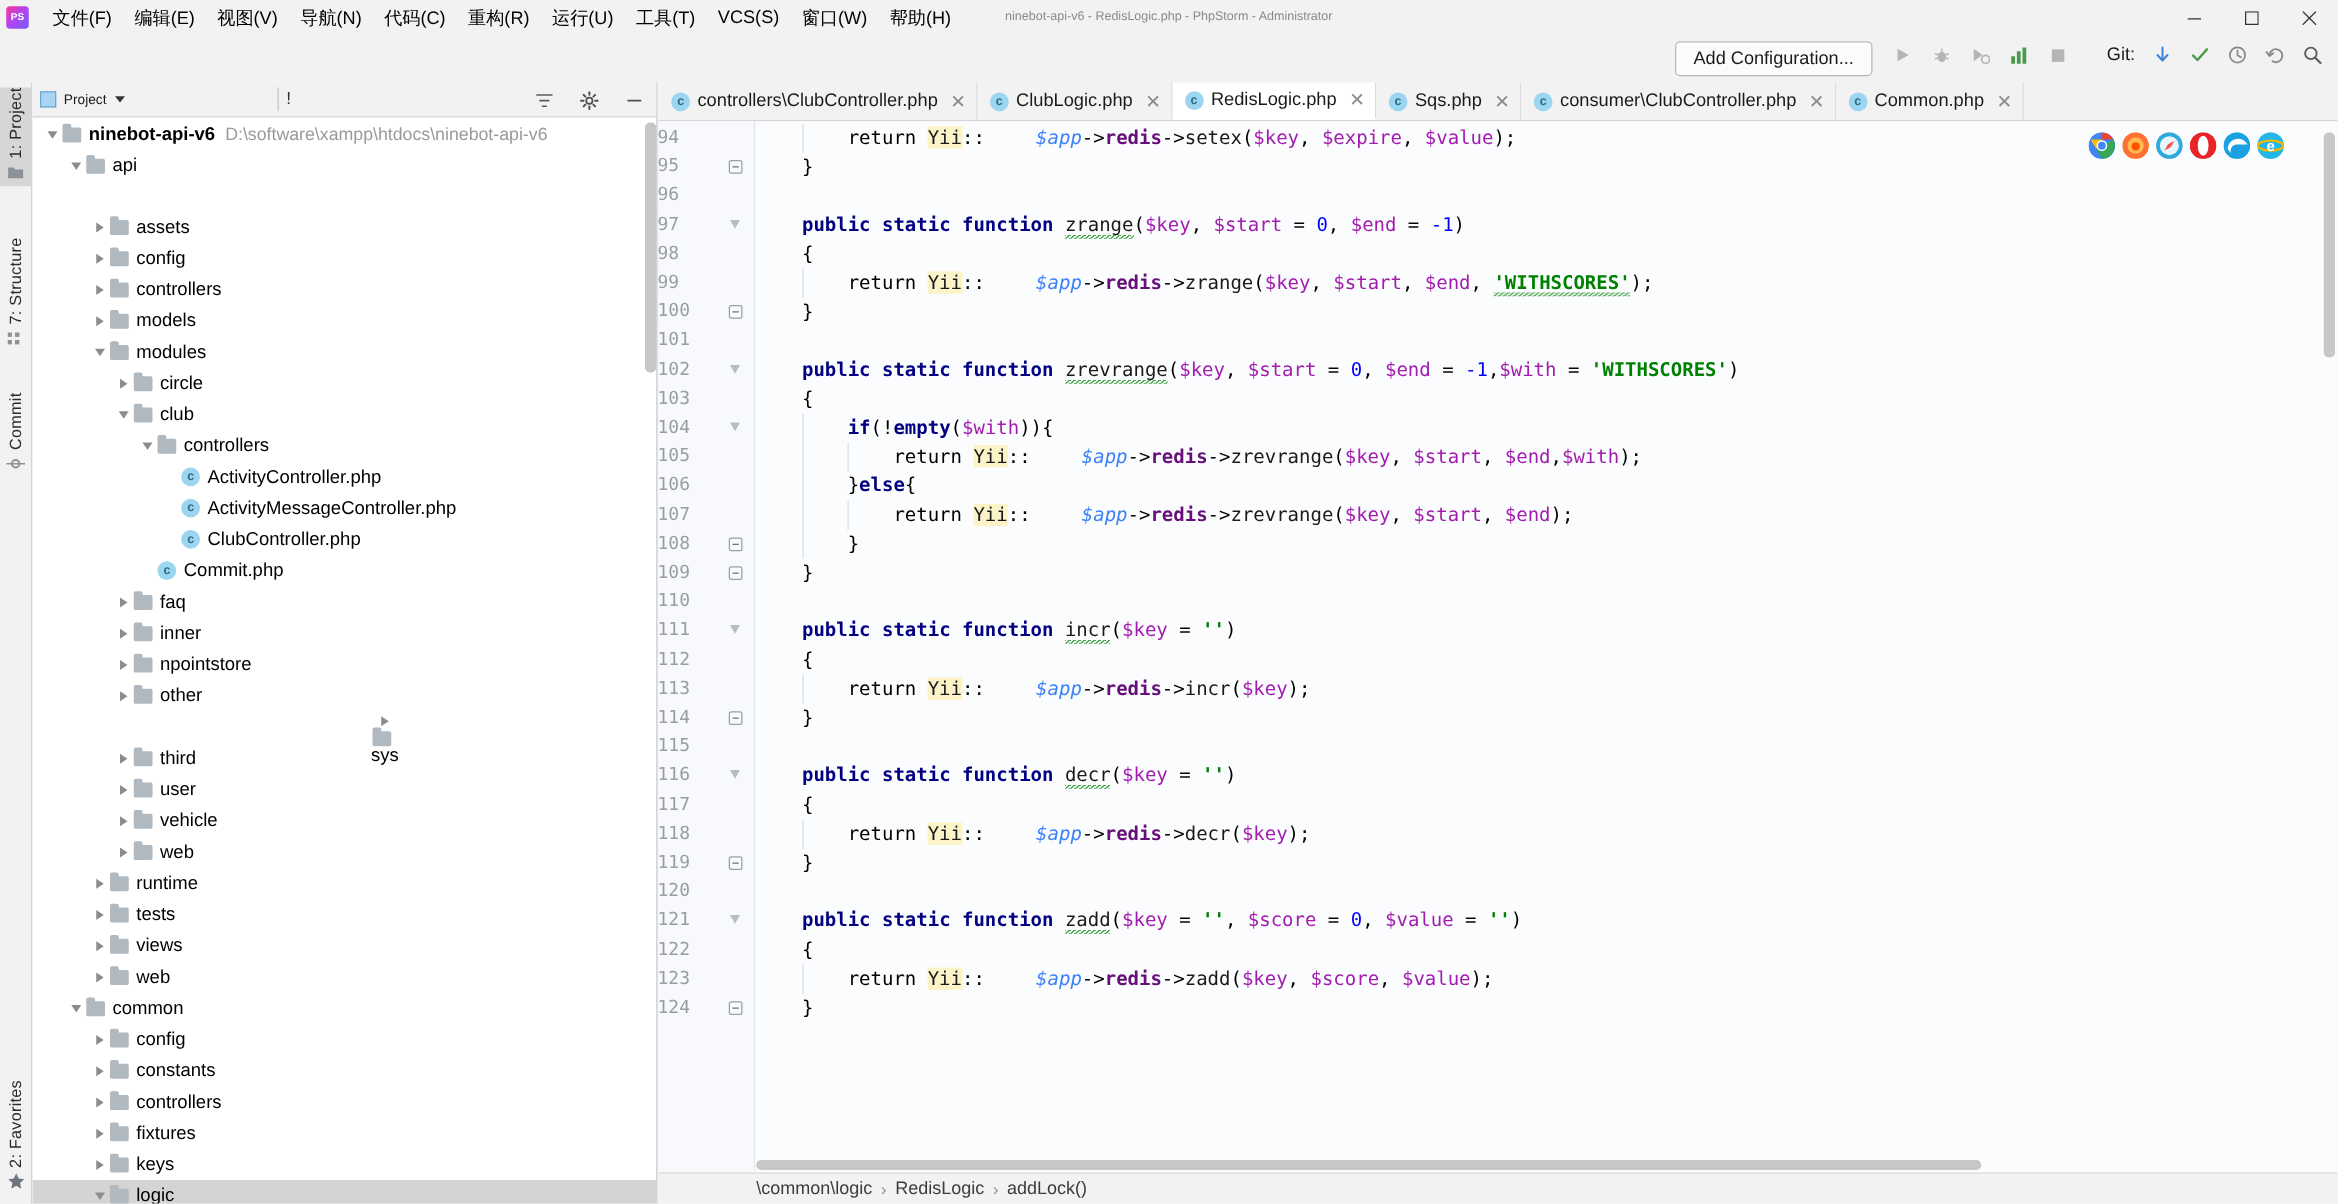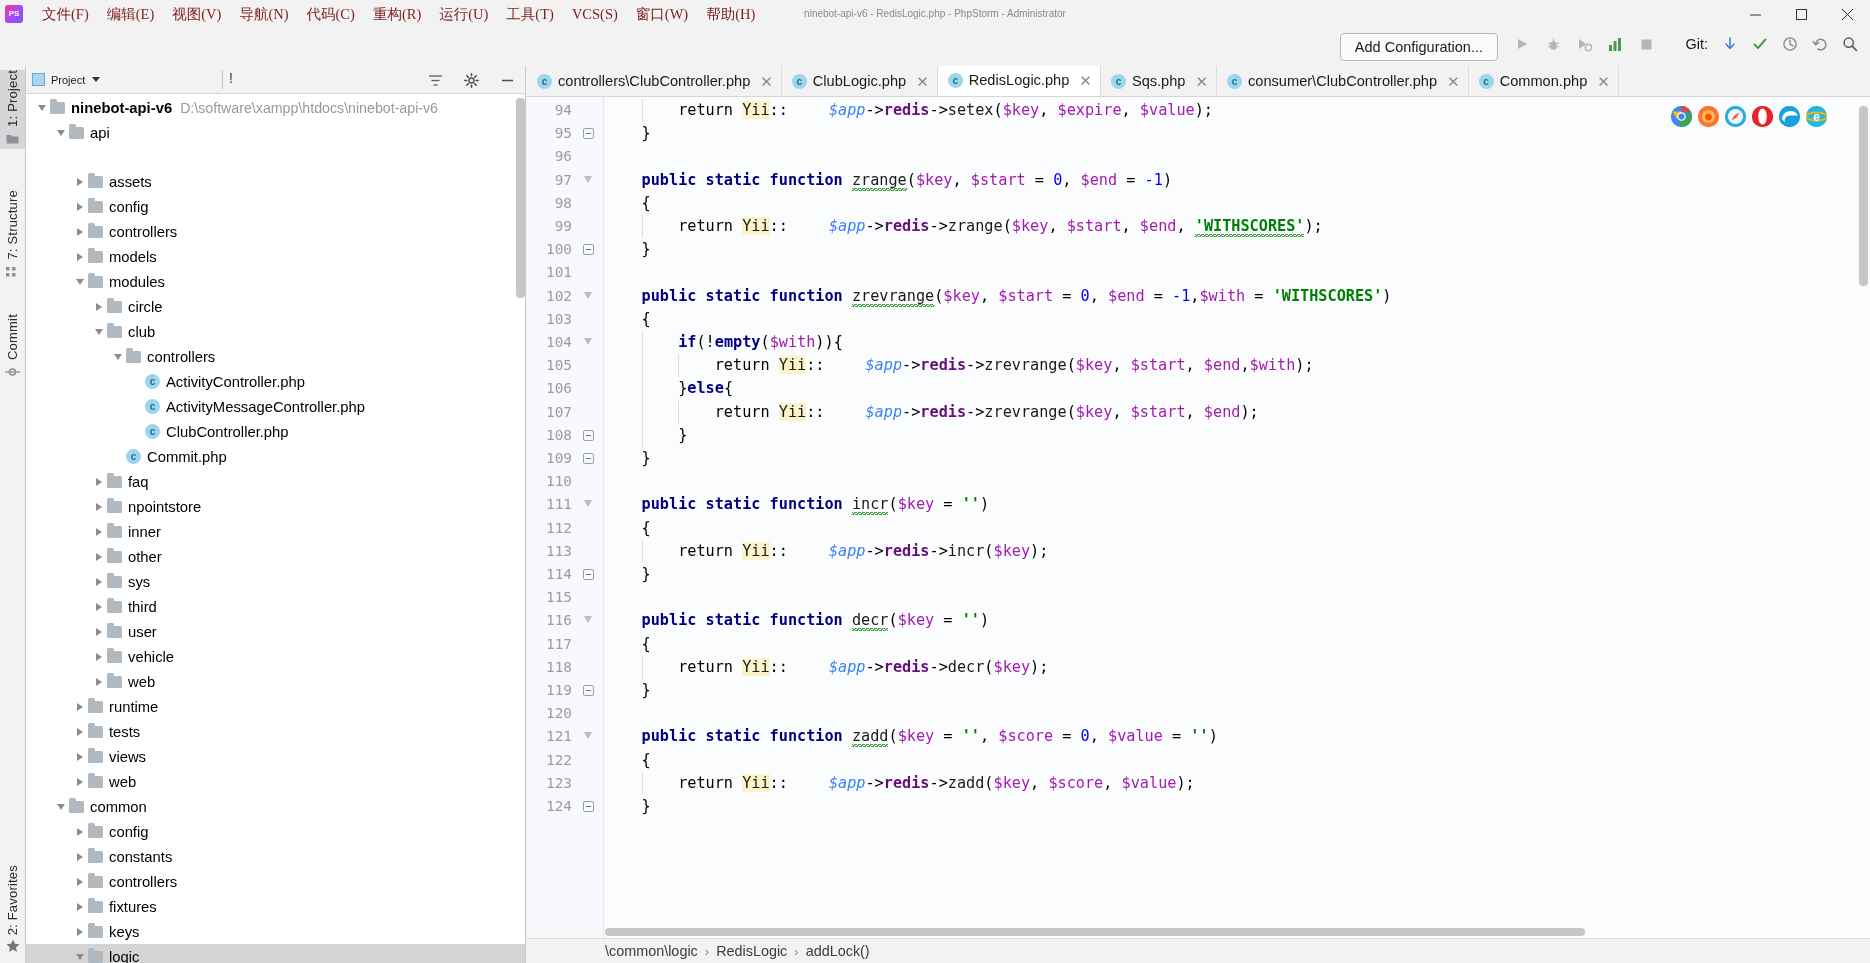--- a/index.html
+++ b/index.html
@@ -21,22 +21,22 @@
     width:18px; height:18px; margin-left:5px; border-radius:3px;
     background: linear-gradient(135deg,#ff318c 0%, #b345f1 45%, #765af8 100%);
     position:relative; flex:none;
   }
   .ps-logo::after{
     content:"PS"; position:absolute; left:0; top:0; right:0; bottom:0;
     color:#fff; font-size:8px; font-weight:bold; line-height:18px; text-align:center;
   }
   .menubar { display:flex; align-items:center; margin-left:10px; }
   .menu-item {
-    font-size:14.5px; color:#7f1d1d; padding:3px 9px; white-space:nowrap;
-    font-family:Liberation Serif, serif;
+    font-size:14.5px; color:#000000; padding:3px 9px; white-space:nowrap;
+    font-family:Liberation Sans, sans-serif;
   }
   .win-title {
     position:absolute; left:0; right:0; top:0; height:28px; line-height:28px;
     text-align:center; font-size:10px; color:#8a8a8a; pointer-events:none;
   }
   .win-ctrl { position:absolute; top:0; height:28px; display:flex; align-items:center; }
   .wb { width:46px; height:28px; display:flex; align-items:center; justify-content:center; color:#333; }
   .wb svg { display:block; }
 
   
@@ -127,21 +127,21 @@
   .etab.active { background:#ffffff; border-bottom:2px solid #ffffff; }
   .etab .phpico { margin-right:0; }
   .etab .x { color:#8a8a8a; font-size:15px; margin-left:4px; line-height:1; }
 
   .gutter {
     position:absolute; left:0; top:31px; width:77px; bottom:25px;
     background:#f7f9fc; border-right:1px solid #e3e7ee;
   }
   .gutter-strip { position:absolute; left:0; top:0; width:46px; bottom:0; background:#f7f9fc; }
   .lineno {
-    position:absolute; right:31px; width:46px; text-align:right;
+    position:absolute; right:31px; width:46px; text-align:left;
     font-family:"DejaVu Sans Mono","Liberation Mono",monospace;
     font-size:14.4px; color:#999da3; height:23.2px; line-height:23.2px;
   }
   .foldmark { position:absolute; left:55px; width:13px; height:23.2px; }
   .foldmark .box {
     position:absolute; left:1px; top:6px; width:11px; height:11px;
     border:1px solid #9aa0a8; border-radius:2px; background:#f7f9fc;
   }
   .foldmark .box::after {
     content:""; position:absolute; left:2px; top:4px; width:5px; height:1px; background:#6c737c;
@@ -484,37 +484,37 @@
             <i class="arr-r"></i>
           </span>
           <span class="folder"></span>
           <span class="tlabel">faq</span>
         </div>
         <div class="trow" style="padding-left: 65px;">
           <span class="tw">
             <i class="arr-r"></i>
           </span>
           <span class="folder"></span>
+          <span class="tlabel">inner</span>
+        </div>
+        <div class="trow" style="padding-left: 65px;">
+          <span class="tw">
+            <i class="arr-r"></i>
+          </span>
+          <span class="folder"></span>
           <span class="tlabel">npointstore</span>
         </div>
         <div class="trow" style="padding-left: 65px;">
           <span class="tw">
             <i class="arr-r"></i>
           </span>
           <span class="folder"></span>
-          <span class="tlabel">inner</span>
-        </div>
-        <div class="trow" style="padding-left: 65px;">
-          <span class="tw">
-            <i class="arr-r"></i>
-          </span>
-          <span class="folder"></span>
           <span class="tlabel">other</span>
         </div>
-        <div class="trow" style="padding-left: 65px;">
+        <div class="trow" style="padding-left: 65px; flex-direction: column;">
           <span class="tw">
             <i class="arr-r"></i>
           </span>
           <span class="folder"></span>
           <span class="tlabel">sys</span>
         </div>
         <div class="trow" style="padding-left: 65px;">
           <span class="tw">
             <i class="arr-r"></i>
           </span>

